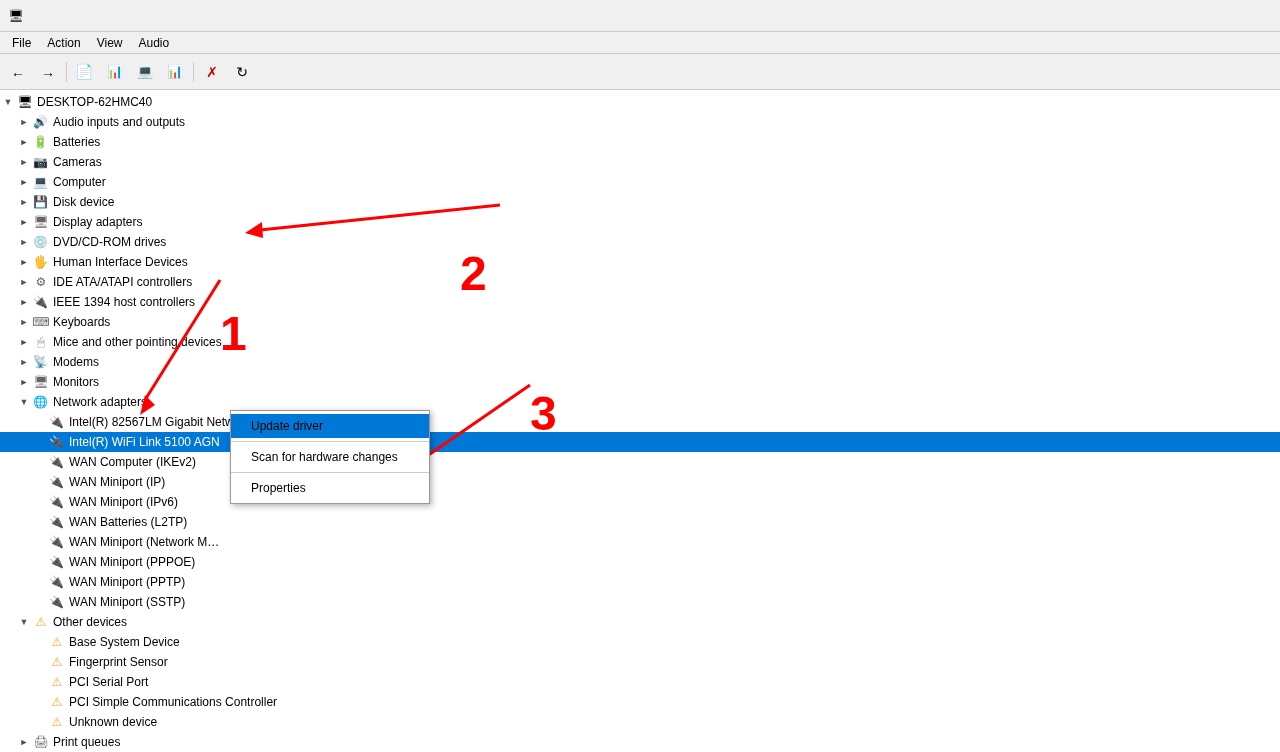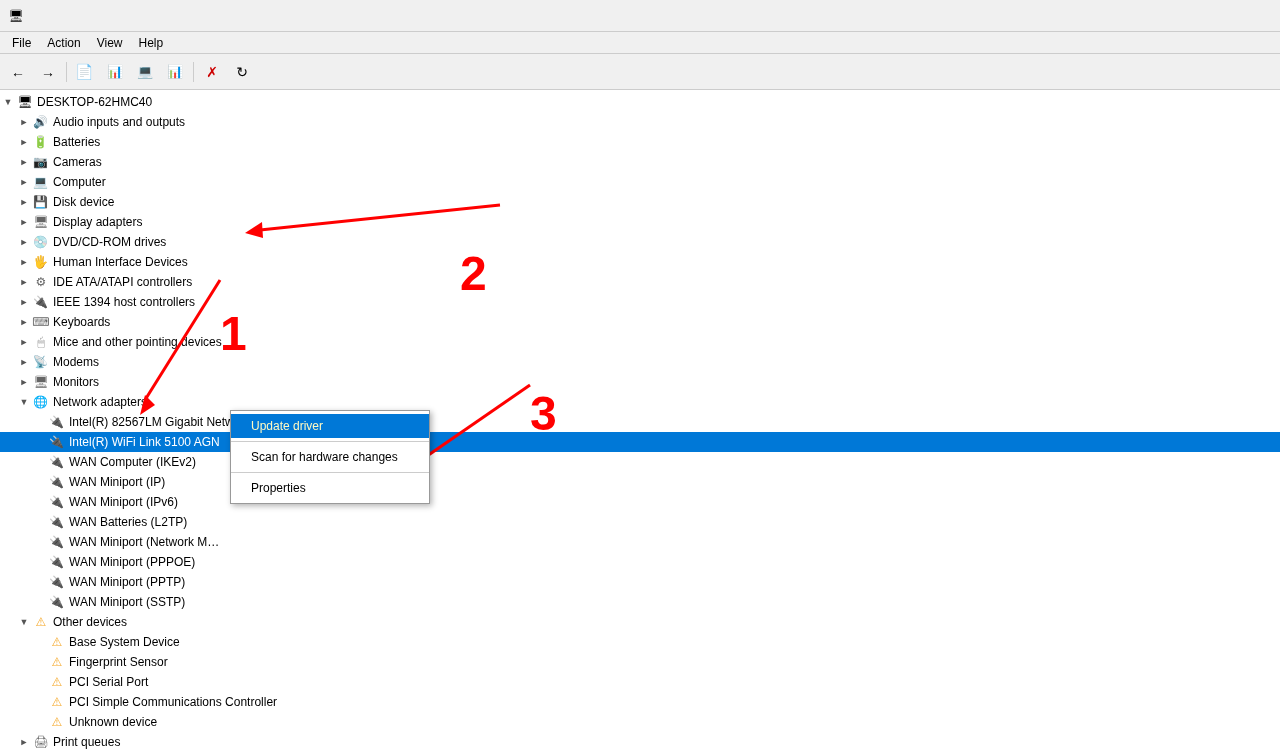--- a/index.html
+++ b/index.html
@@ -158,21 +158,21 @@
       z-index: 1000;
       min-width: 200px;
       padding: 3px 0;
     }
     .ctx-item {
       padding: 5px 20px;
       cursor: pointer;
       font-size: 12px;
       white-space: nowrap;
     }
-    .ctx-item.active { background: #0078d7; color: #fef9c3; }
+    .ctx-item.active { background: #0078d7; color: #000000; }
     .ctx-sep {
       height: 1px;
       background: #ccc;
       margin: 3px 0;
     }
 
     
     .annotations {
       position: absolute;
       top: 0;
@@ -197,21 +197,21 @@
     <button class="title-btn"></button>
     <button class="title-btn"></button>
     <button class="title-btn close"></button>
   </div>
 </div>
 
 <div class="menu-bar">
   <div class="menu-item">File</div>
   <div class="menu-item">Action</div>
   <div class="menu-item">View</div>
-  <div class="menu-item">Help</div>
+  <div class="menu-item">Audio</div>
 </div>
 
 <div class="toolbar">
   <button class="toolbar-btn">←</button>
   <button class="toolbar-btn">→</button>
   <div class="toolbar-sep"></div>
   <button class="toolbar-btn" style="font-size:15px;">📄</button>
   <button class="toolbar-btn" style="font-size:13px;">📊</button>
   <button class="toolbar-btn" style="font-size:13px;">💻</button>
   <button class="toolbar-btn" style="font-size:13px;">📊</button>

